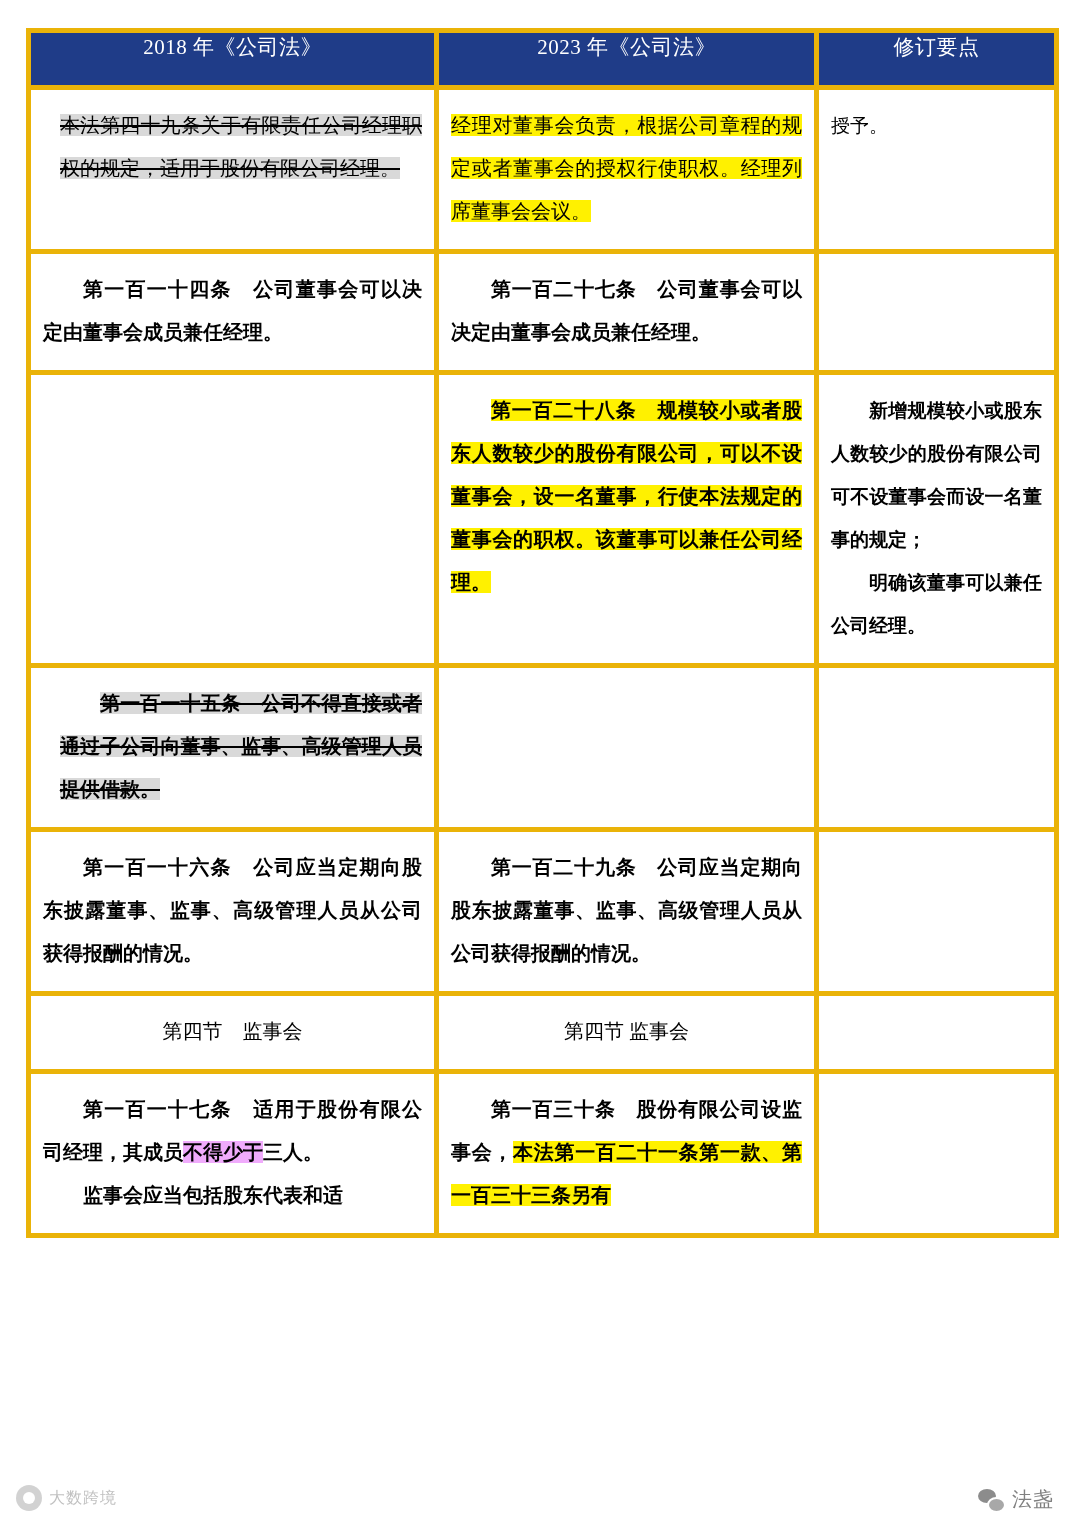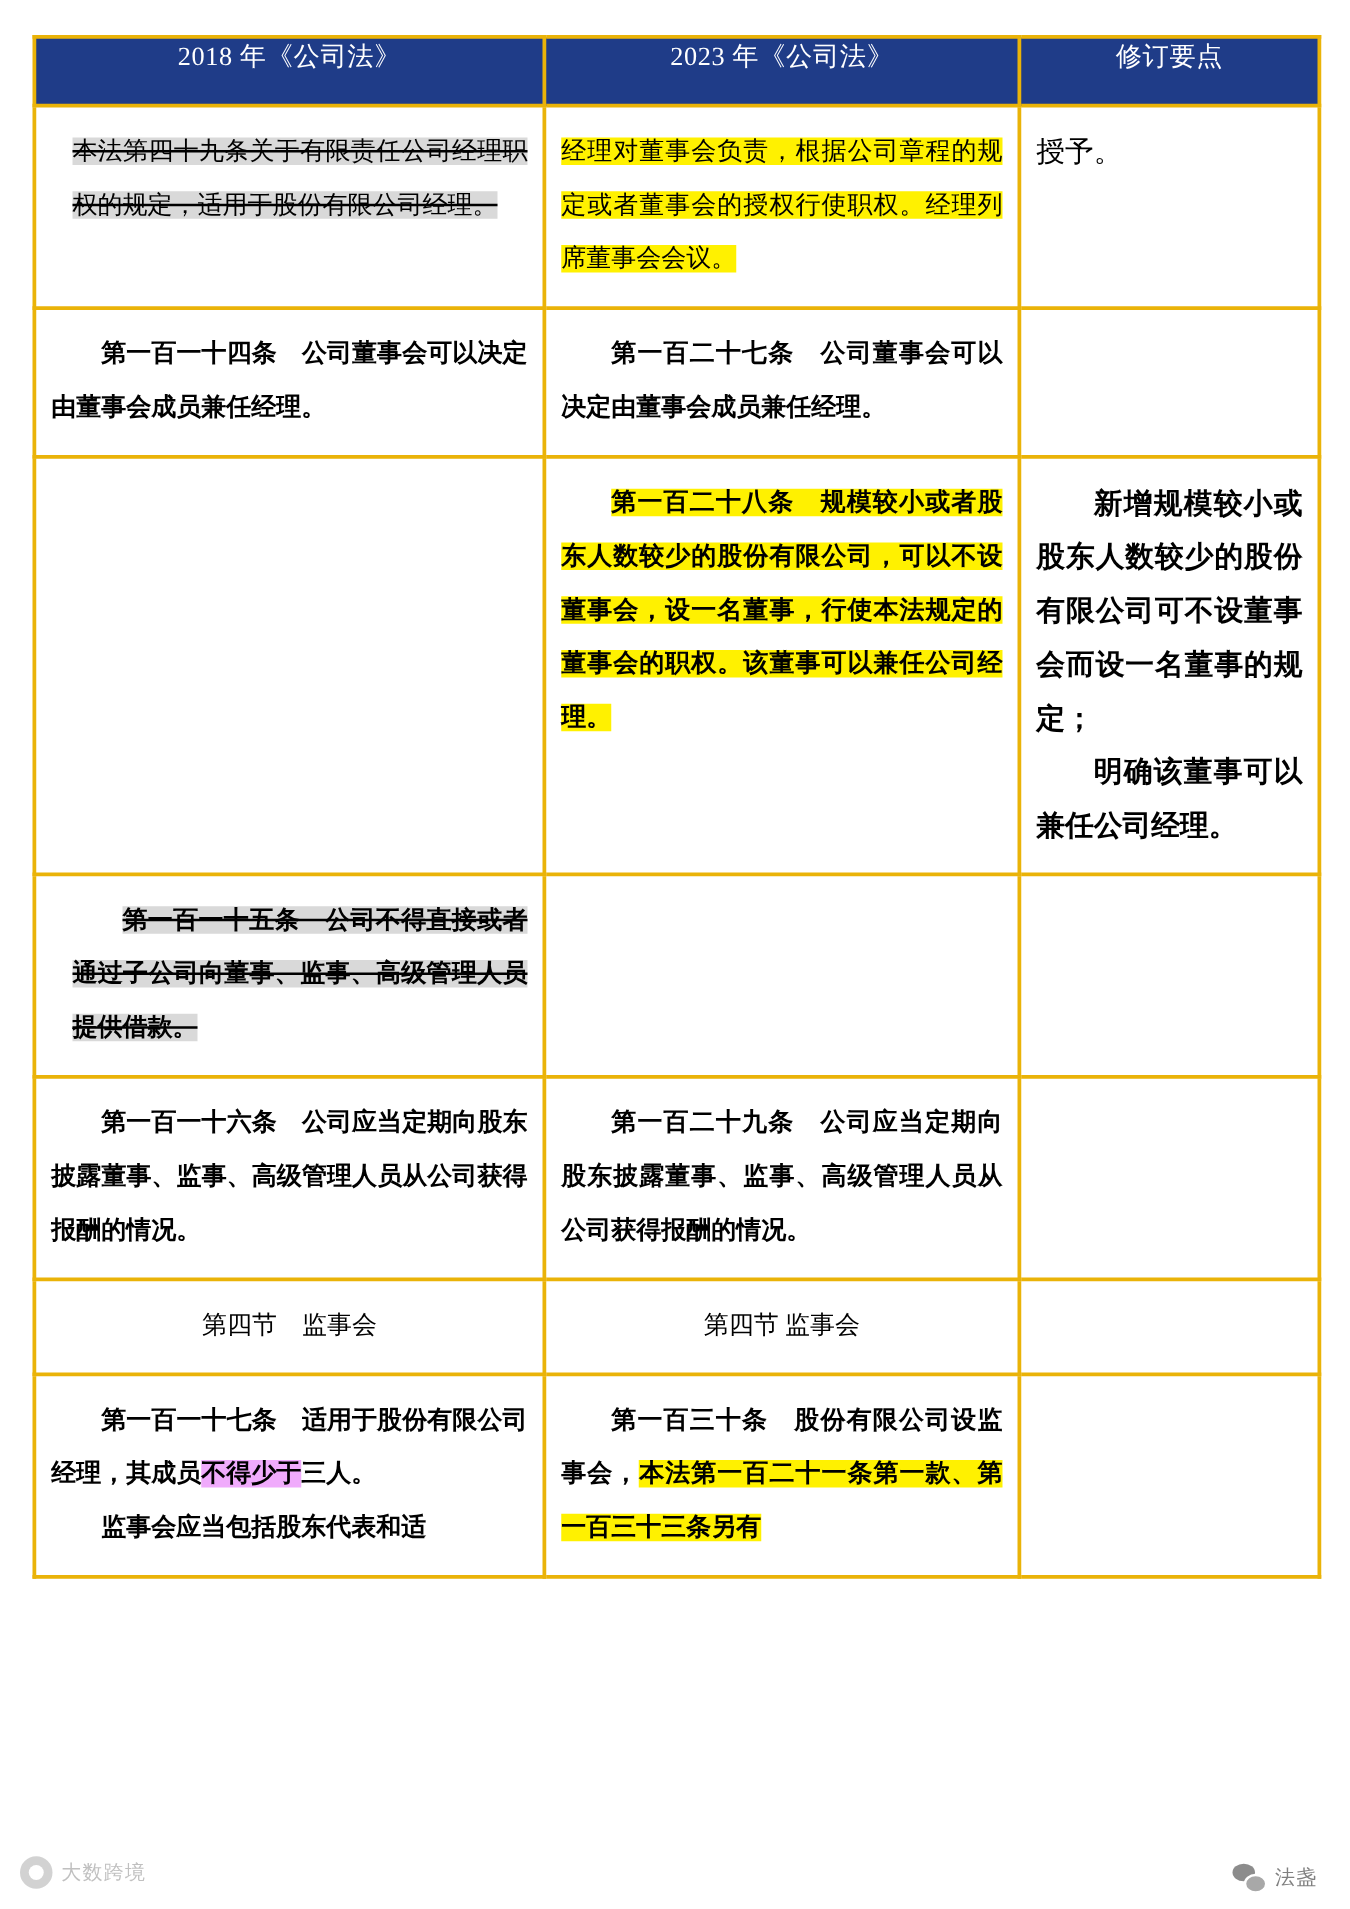--- a/index.html
+++ b/index.html
@@ -21,21 +21,21 @@
     box-sizing: border-box;
     padding: 28px 26px 0 26px;
   }
   table.law-table {
     border-collapse: collapse;
     width: 1028px;
     table-layout: fixed;
   }
   table.law-table th,
   table.law-table td {
-    border: 3px solid #eab308;
+    border: 5px solid #eab308;
     vertical-align: top;
     padding: 0;
   }
   thead th {
     background: #1F3C88;
     color: #ffffff;
     text-align: center;
     font-size: 21px;
     font-weight: normal;
     height: 52px;
@@ -73,21 +73,21 @@
     box-decoration-break: clone;
     margin-left: 17px;
     -webkit-box-decoration-break: clone;
   }
   .gray {
     background: #f0abfc;
     box-decoration-break: clone;
     -webkit-box-decoration-break: clone;
   }
   .note .cell {
-    font-size: 23px;
+    font-size: 19px;
     line-height: 43px;
   }
   .empty-cell {
     height: 100%;
   }
   
   .footer {
     position: absolute;
     left: 0;
     bottom: 0;
@@ -153,21 +153,21 @@
     width: 15px;
     height: 12px;
     border-radius: 50%;
     background: #a8a8a8;
     left: 9px;
     top: 8px;
     border: 2px solid #ffffff;
   }
   .wm-right .wm-text2 {
     font-family: Liberation Serif, serif;
-    font-size: 16px;
+    font-size: 20px;
     color: #808080;
     letter-spacing: 1px;
   }
 </style>
 </head>
 <body>
 
 <div class="page">
 
   <table class="law-table">

